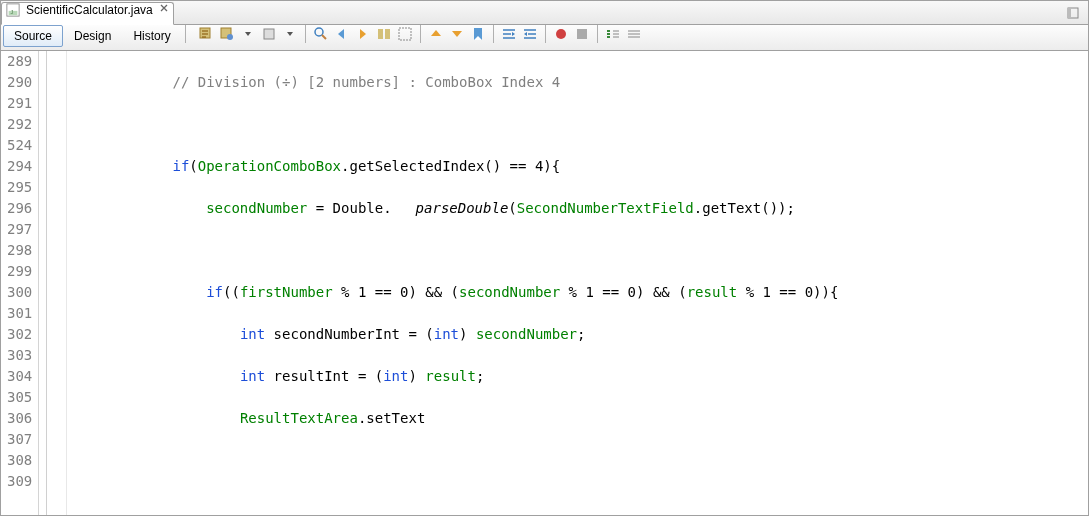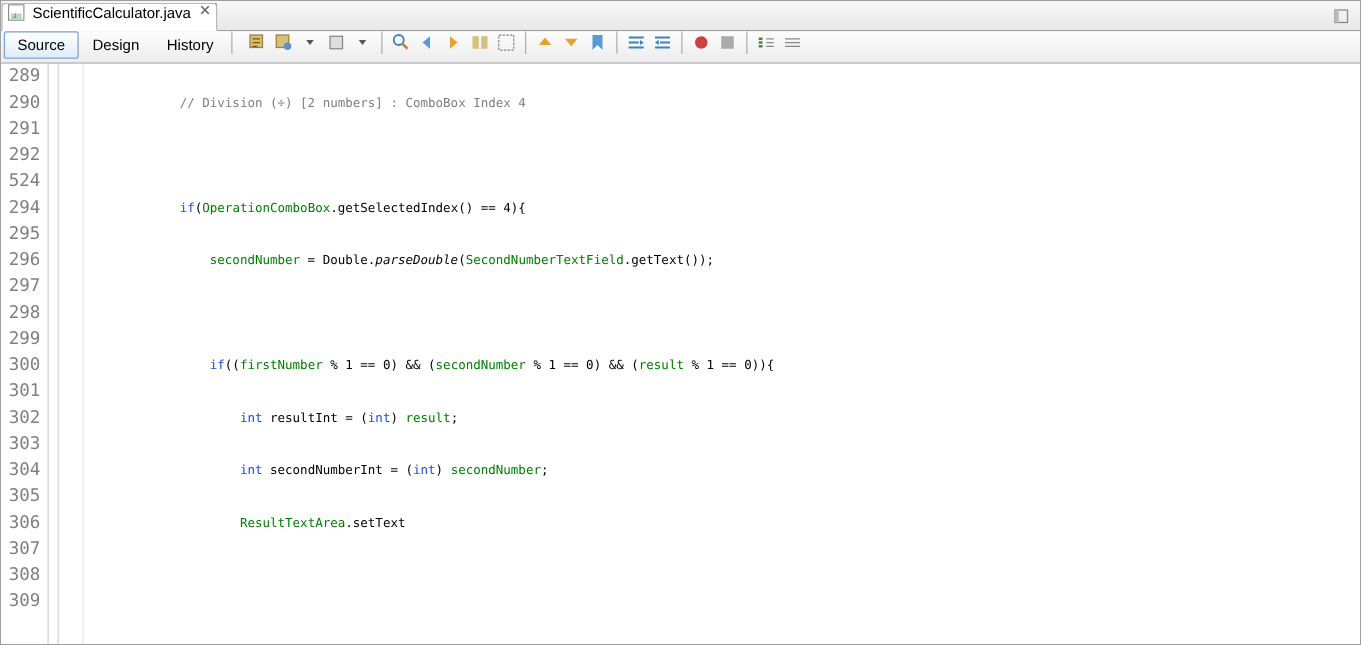--- a/index.html
+++ b/index.html
@@ -12,22 +12,22 @@
 .viewtabs { display:flex; align-items:flex-start; height:26px; background:linear-gradient(#fdfdfd,#ececec); border-bottom:1px solid #a0a0a0; padding-left:2px; }
 .vtab { padding:3px 10px; cursor:pointer; border:1px solid transparent; }
 .vtab.active { background:linear-gradient(#fff,#e0ecf8); border:1px solid #7da2ce; border-radius:2px; }
 .toolbar { display:flex; align-items:center; gap:3px; padding-left:8px; }
 .tbtn { width:18px; height:18px; display:flex; align-items:center; justify-content:center; cursor:pointer; }
 .tsep { width:1px; height:18px; background:#b0b0b0; margin:0 3px; }
 .editor { flex:1; display:flex; overflow:hidden; background:#fff; }
 .gutter { background:#fff; border-right:1px solid #d4d4d4; text-align:left; padding:0 6px; color:#808080; font-family:Consolas,monospace; font-size:14px; line-height:21px; user-select:none; }
 .foldcol { width:28px; border-right:1px solid #e8e8e8; position:relative; }
 .foldline { position:absolute; left:7px; top:0; bottom:0; width:1px; background:#d0d0d0; }
-.code { flex:1; font-family:Consolas,monospace; font-size:10px; line-height:21px; white-space:pre; padding-left:4px; overflow:auto; }
-.cmt{color:#808080;} .kw{color:#1d4ed8;} .id{color:#008000;text-align:center;} .ann{font-style:italic;}
+.code { flex:1; font-family:Consolas,monospace; font-size:14px; line-height:21px; white-space:pre; padding-left:4px; overflow:auto; }
+.cmt{color:#808080;} .kw{color:#1d4ed8;} .id{color:#008000;text-align:center;} .ann{font-style:italic;margin-left:24px;}
 </style>
 </head>
 <body>
 
 <div class="window">
 
   <div class="tabbar">
     <div class="tab">
       <svg class="tab-icon" viewBox="0 0 16 16">
           <rect x="1" y="1" width="14" height="14" fill="#fff" stroke="#888"></rect>
@@ -190,22 +190,22 @@
     <div class="foldcol">
         <div class="foldline"></div>
       </div>
     <div class="code">
 <div><span>            </span><span class="cmt">// Division (÷) [2 numbers] : ComboBox Index 4</span></div>
 <div><span>            </span></div>
 <div><span>            </span><span class="kw">if</span><span>(</span><span class="id">OperationComboBox</span><span>.getSelectedIndex() == 4){</span></div>
 <div><span>                </span><span class="id">secondNumber</span><span> = Double.</span><span class="ann">parseDouble</span><span>(</span><span class="id">SecondNumberTextField</span><span>.getText());</span></div>
 <div>&nbsp;</div>
 <div><span>                </span><span class="kw">if</span><span>((</span><span class="id">firstNumber</span><span> % 1 == 0) &amp;&amp; (</span><span class="id">secondNumber</span><span> % 1 == 0) &amp;&amp; (</span><span class="id">result</span><span> % 1 == 0)){</span></div>
+<div><span>                    </span><span class="kw">int</span><span> secondNumberInt = (</span><span class="kw">int</span><span>) </span><span class="id">secondNumber</span><span>;</span></div>
 <div><span>                    </span><span class="kw">int</span><span> resultInt = (</span><span class="kw">int</span><span>) </span><span class="id">result</span><span>;</span></div>
-<div><span>                    </span><span class="kw">int</span><span> secondNumberInt = (</span><span class="kw">int</span><span>) </span><span class="id">secondNumber</span><span>;</span></div>
 <div><span>                    </span><span class="id">ResultTextArea</span><span>.setText</span></div>
 
 
 
 
 
 
 
 
 

